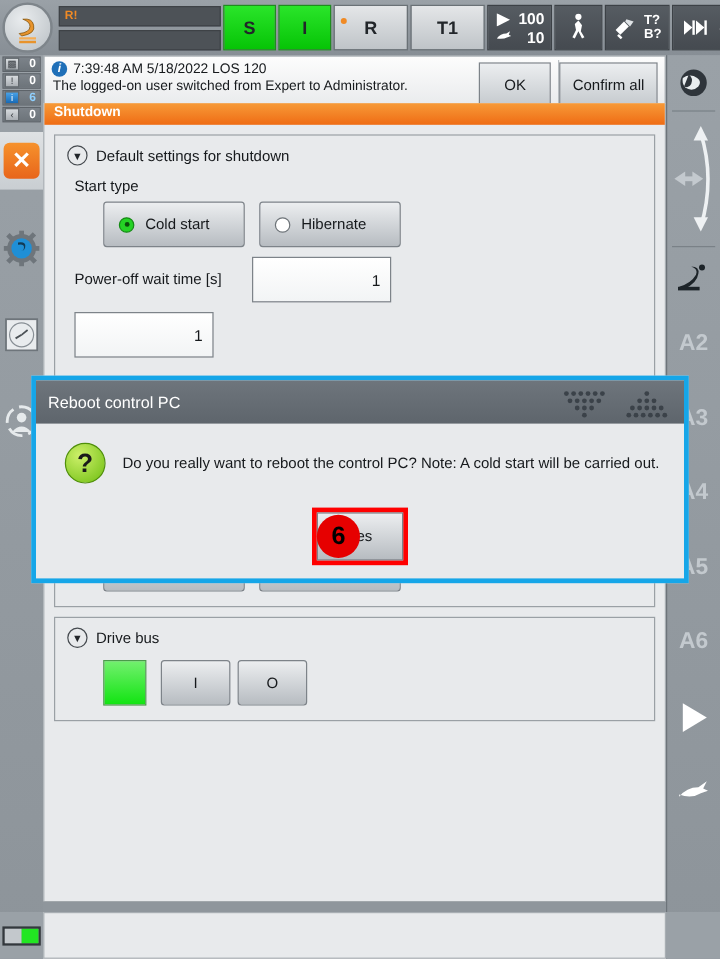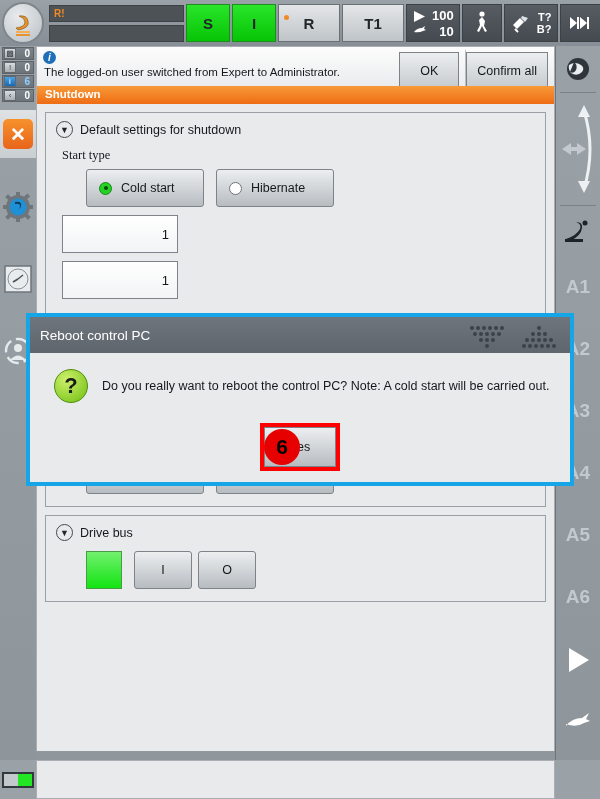--- a/index.html
+++ b/index.html
@@ -27,21 +27,21 @@
     color:#f08a24; font-size:10px; font-weight:bold; padding:1px 4px; line-height:14px;
   }
   .tbtn{
     height:38px; min-width:38px; border:1px solid #6a7176;
     background:linear-gradient(#e4e6e8,#bfc4c8);
     display:flex;align-items:center;justify-content:center;
     font-size:15px;font-weight:bold;color:#22262a; flex:0 0 auto;
     position:relative;
   }
   .tbtn.green{ background:linear-gradient(#2ae52a,#06c406); border-color:#1f8c1f; width:44px;}
-  .tbtn.dark{ background:linear-gradient(#565c62,#454a50); color:#fff; border-color:#3c4146;text-align:right;}
+  .tbtn.dark{ background:linear-gradient(#565c62,#454a50); color:#fff; border-color:#3c4146;}
   .tbtn.wide{ width:62px; }
   .tbtn .rdot{ position:absolute; left:5px; top:10px; width:5px;height:5px;border-radius:50%;background:#f08a24;}
   .ovr{ display:flex;align-items:center;gap:5px; padding:0 5px;}
   .ovr .gly{ display:flex;flex-direction:column;gap:3px;align-items:center;font-size:11px;color:#fff;}
   .ovr .nums{ display:flex;flex-direction:column;gap:1px;align-items:flex-end;color:#fff;font-size:13px;font-weight:bold;}
   .tb-tb{ display:flex;align-items:center;gap:4px;padding:0 6px;}
   .tb-tb .qs{ display:flex;flex-direction:column;font-size:11px;font-weight:bold;color:#fff;line-height:12px;}
   .endbtn{ display:flex;align-items:center;gap:8px;padding:0 8px; color:#fff; font-size:14px;}
 
   
@@ -113,21 +113,21 @@
   .group{
     border:1px solid #9aa0a5; background:#e8eaec; margin-bottom:8px; padding:8px 10px 12px 10px;
   }
   .group-head{ display:flex;align-items:center;gap:7px; margin-bottom:10px;}
   .chev{
     width:17px;height:17px;border-radius:50%;border:1.5px solid #44494e;
     display:flex;align-items:center;justify-content:center;font-size:9px;color:#22262a;
     background:#e8eaec;
   }
   .group-title{ font-size:12.5px;color:#16191c;}
-  .sub-label{ font-size:12.5px;color:#16191c;margin:0 0 6px 6px;font-family:Liberation Serif, serif;}
+  .sub-label{ font-size:12.5px;color:#16191c;margin:0 0 6px 6px;}
   .btnrow{ display:flex; align-items:center; margin-left:6px;padding-left:24px;}
   .gbtn{
     background:linear-gradient(#eceef0,#b7bcc1); border:1px solid #7d8389;
     border-radius:3px; font-size:12.5px; color:#16191c;
     display:flex;align-items:center; padding:0 12px; height:38px;
   }
   .gbtn.tall{ height:42px; }
   .gbtn.radio{ gap:9px; width:118px;}
   .gap{ width:12px; }
   .radio-dot{
@@ -345,23 +345,20 @@
   </div>
   <div class="rdiv"></div>
   <div class="rsec" style="height:50px">
     <svg width="30" height="26" viewBox="0 0 30 26">
       <path d="M3 21 q10 -3 14 -10 q2 -5 -4 -7 q7 0 6 6 q-1 8 -12 13z" fill="#1d2429"></path>
       <rect x="2" y="21" width="18" height="3" fill="#1d2429"></rect>
       <circle cx="22" cy="5" r="2.5" fill="#1d2429"></circle>
     </svg>
   </div>
   <div class="rsec" style="height:62px">
-      <span class="axis-lab">A1</span>
-    </div>
-  <div class="rsec" style="height:62px">
       <span class="axis-lab">A2</span>
     </div>
   <div class="rsec" style="height:62px">
       <span class="axis-lab">A3</span>
     </div>
   <div class="rsec" style="height:62px">
       <span class="axis-lab">A4</span>
     </div>
   <div class="rsec" style="height:62px">
       <span class="axis-lab">A5</span>
@@ -378,20 +375,21 @@
     <svg width="30" height="22" viewBox="0 0 30 22">
       <path d="M3 15 q6 -8 16 -8 l7 -5 -3 6 4 2 -6 2 q-8 5 -18 1z" fill="#fff"></path>
     </svg>
   </div>
 </div>
 
 <div class="msgbar">
   <div class="msgtext">
     <div class="msgline1">
       <span class="info-ico">i</span>
+      <span>7:39:48 AM 5/18/2022 LOS 120</span>
     </div>
     <div class="msgline2">The logged-on user switched from Expert to Administrator.</div>
   </div>
   <div class="mbtn">OK</div>
   <div class="mbtn-sep"></div>
   <div class="mbtn">Confirm all</div>
 </div>
 
 <div class="panel">
   <div class="panel-head">Shutdown</div>
@@ -410,20 +408,21 @@
             </span>
           <span>Cold start</span>
         </div>
         <div class="gap"></div>
         <div class="gbtn radio">
           <span class="radio-dot"></span>
           <span>Hibernate</span>
         </div>
       </div>
       <div class="inputrow">
+        <span class="lab">Power-off wait time [s]</span>
         <span class="numfield">1</span>
       </div>
       <div class="inputrow">
         <span class="numfield">1</span>
       </div>
     </div>
 
     <div class="group" style="margin-top:96px">
       <div class="group-head">
         <span class="chev">▼</span>

